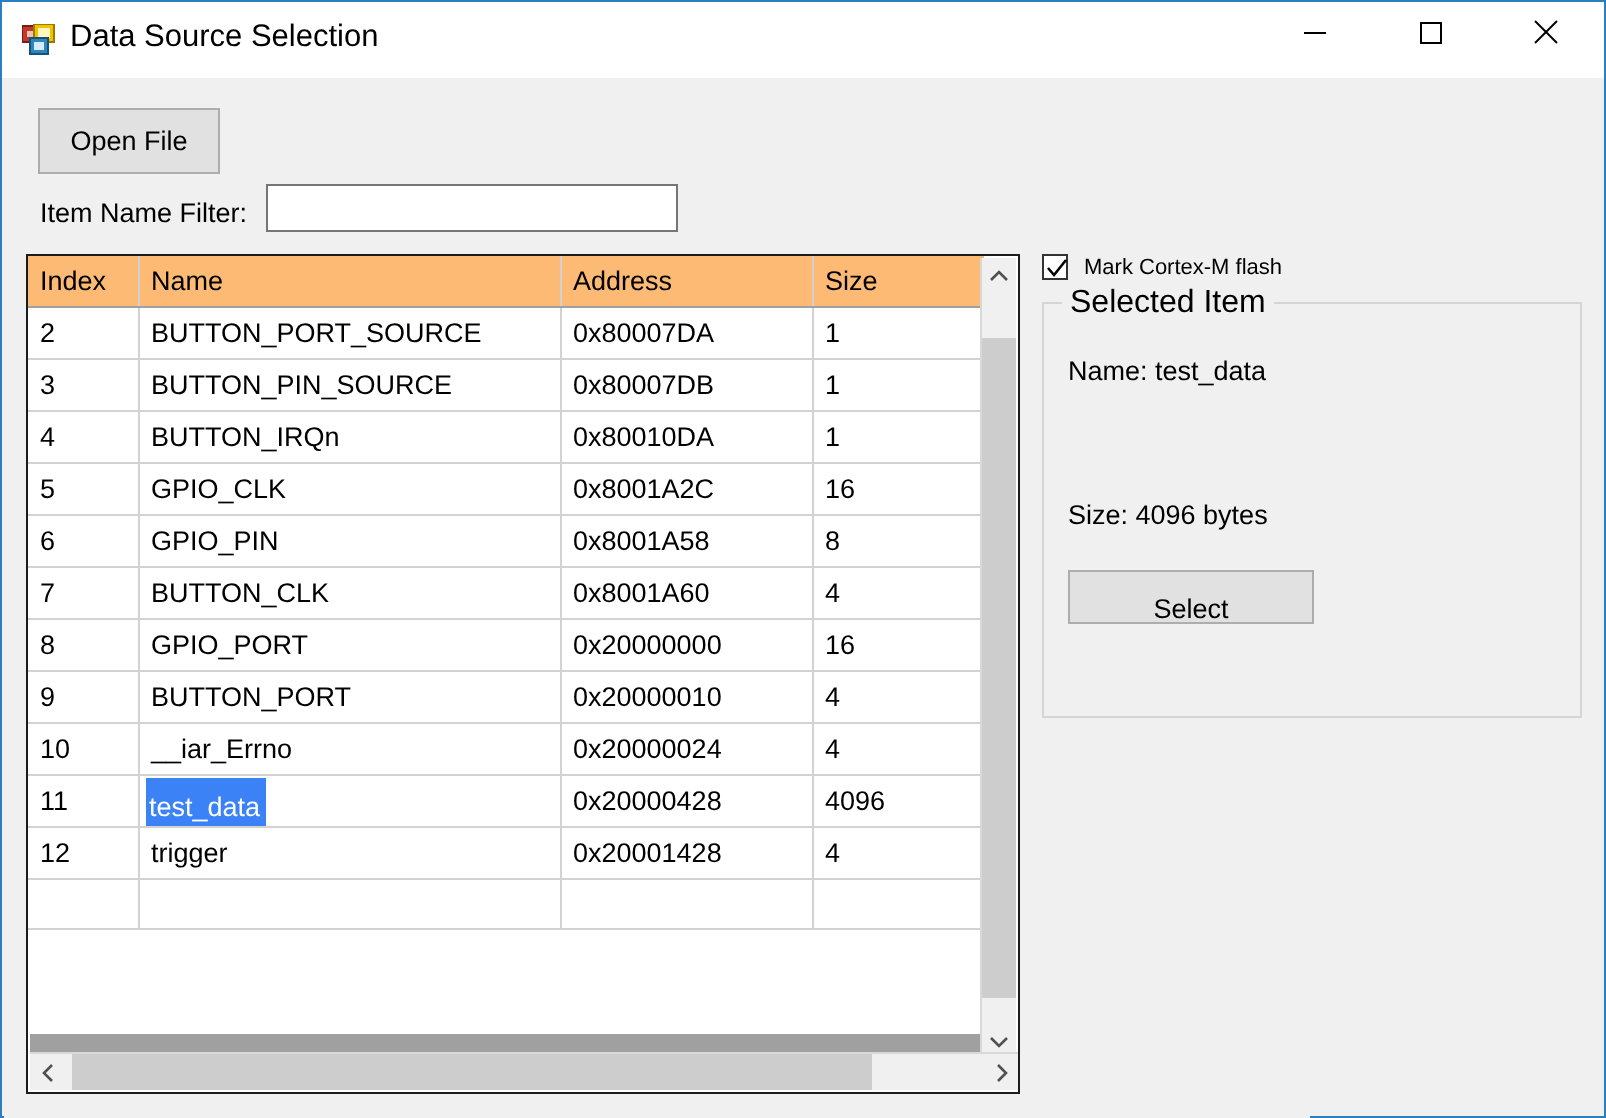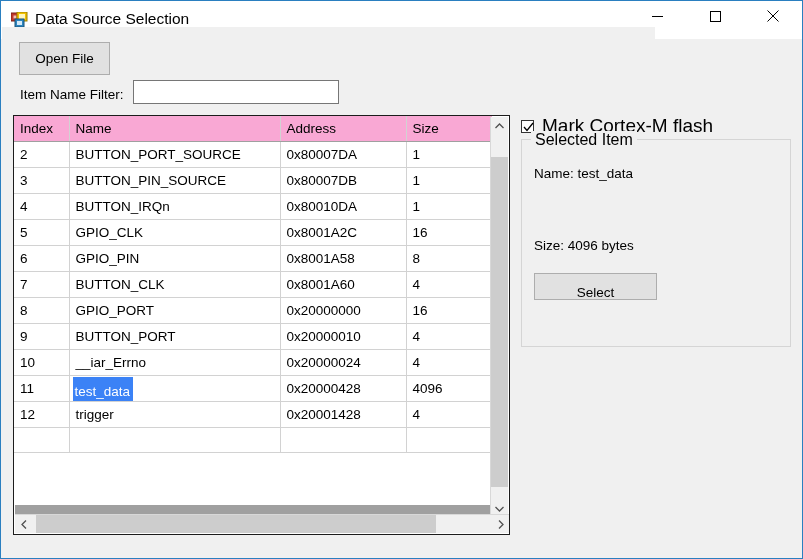--- a/index.html
+++ b/index.html
@@ -59,21 +59,21 @@
     cursor: default;
   }
   .winbtn svg { display: block; margin: 0 auto; }
   .btn-min  { left: 633px; }
   .btn-max  { left: 691px; }
   .btn-close{ left: 749px; }
 
   
   .client {
     position: absolute;
-    left: 1px; top: 26px;
+    left: 1px; top: 38px;
     width: 653px;
     height: 520px;
     background: #f0f0f0;
   }
 
   
   .open-file-btn {
     position: absolute;
     left: 17px; top: 15px;
     width: 91px; height: 33px;
@@ -144,21 +144,21 @@
     font-weight: normal;
     padding: 0 0 0 6px;
     height: 25px;
     overflow: hidden;
     white-space: nowrap;
     background: #ffffff;
   }
   table.grid th {
     height: 25px;
     border-bottom: 1px solid #a0a0a0;
-    background: #f9a8d4;
+    background: #fdba74;
     margin-left: 19px;
   }
   .col-index { width: 55px; }
   .col-name  { width: 211px; }
   .col-addr  { width: 126px; }
   .col-size  { width: 86px; }
 
   td.flash { background: #ffff00; }
   td.name-cell span.sel {
     display: inline-block;
@@ -238,21 +238,21 @@
   .chk-box {
     width: 13px; height: 13px;
     border: 1px solid #333333;
     background: #ffffff;
     position: relative;
     box-sizing: border-box;
   }
   .chk-box svg { position: absolute; left: 1px; top: 1px; }
   .chk-label {
     margin-left: 8px;
-    font-size: 19px;
+    font-size: 11px;
     color: #000000;
     white-space: nowrap;
   }
 
   .groupbox {
     position: absolute;
     left: 519px; top: 112px;
     width: 270px;
     height: 208px;
     box-sizing: border-box;

